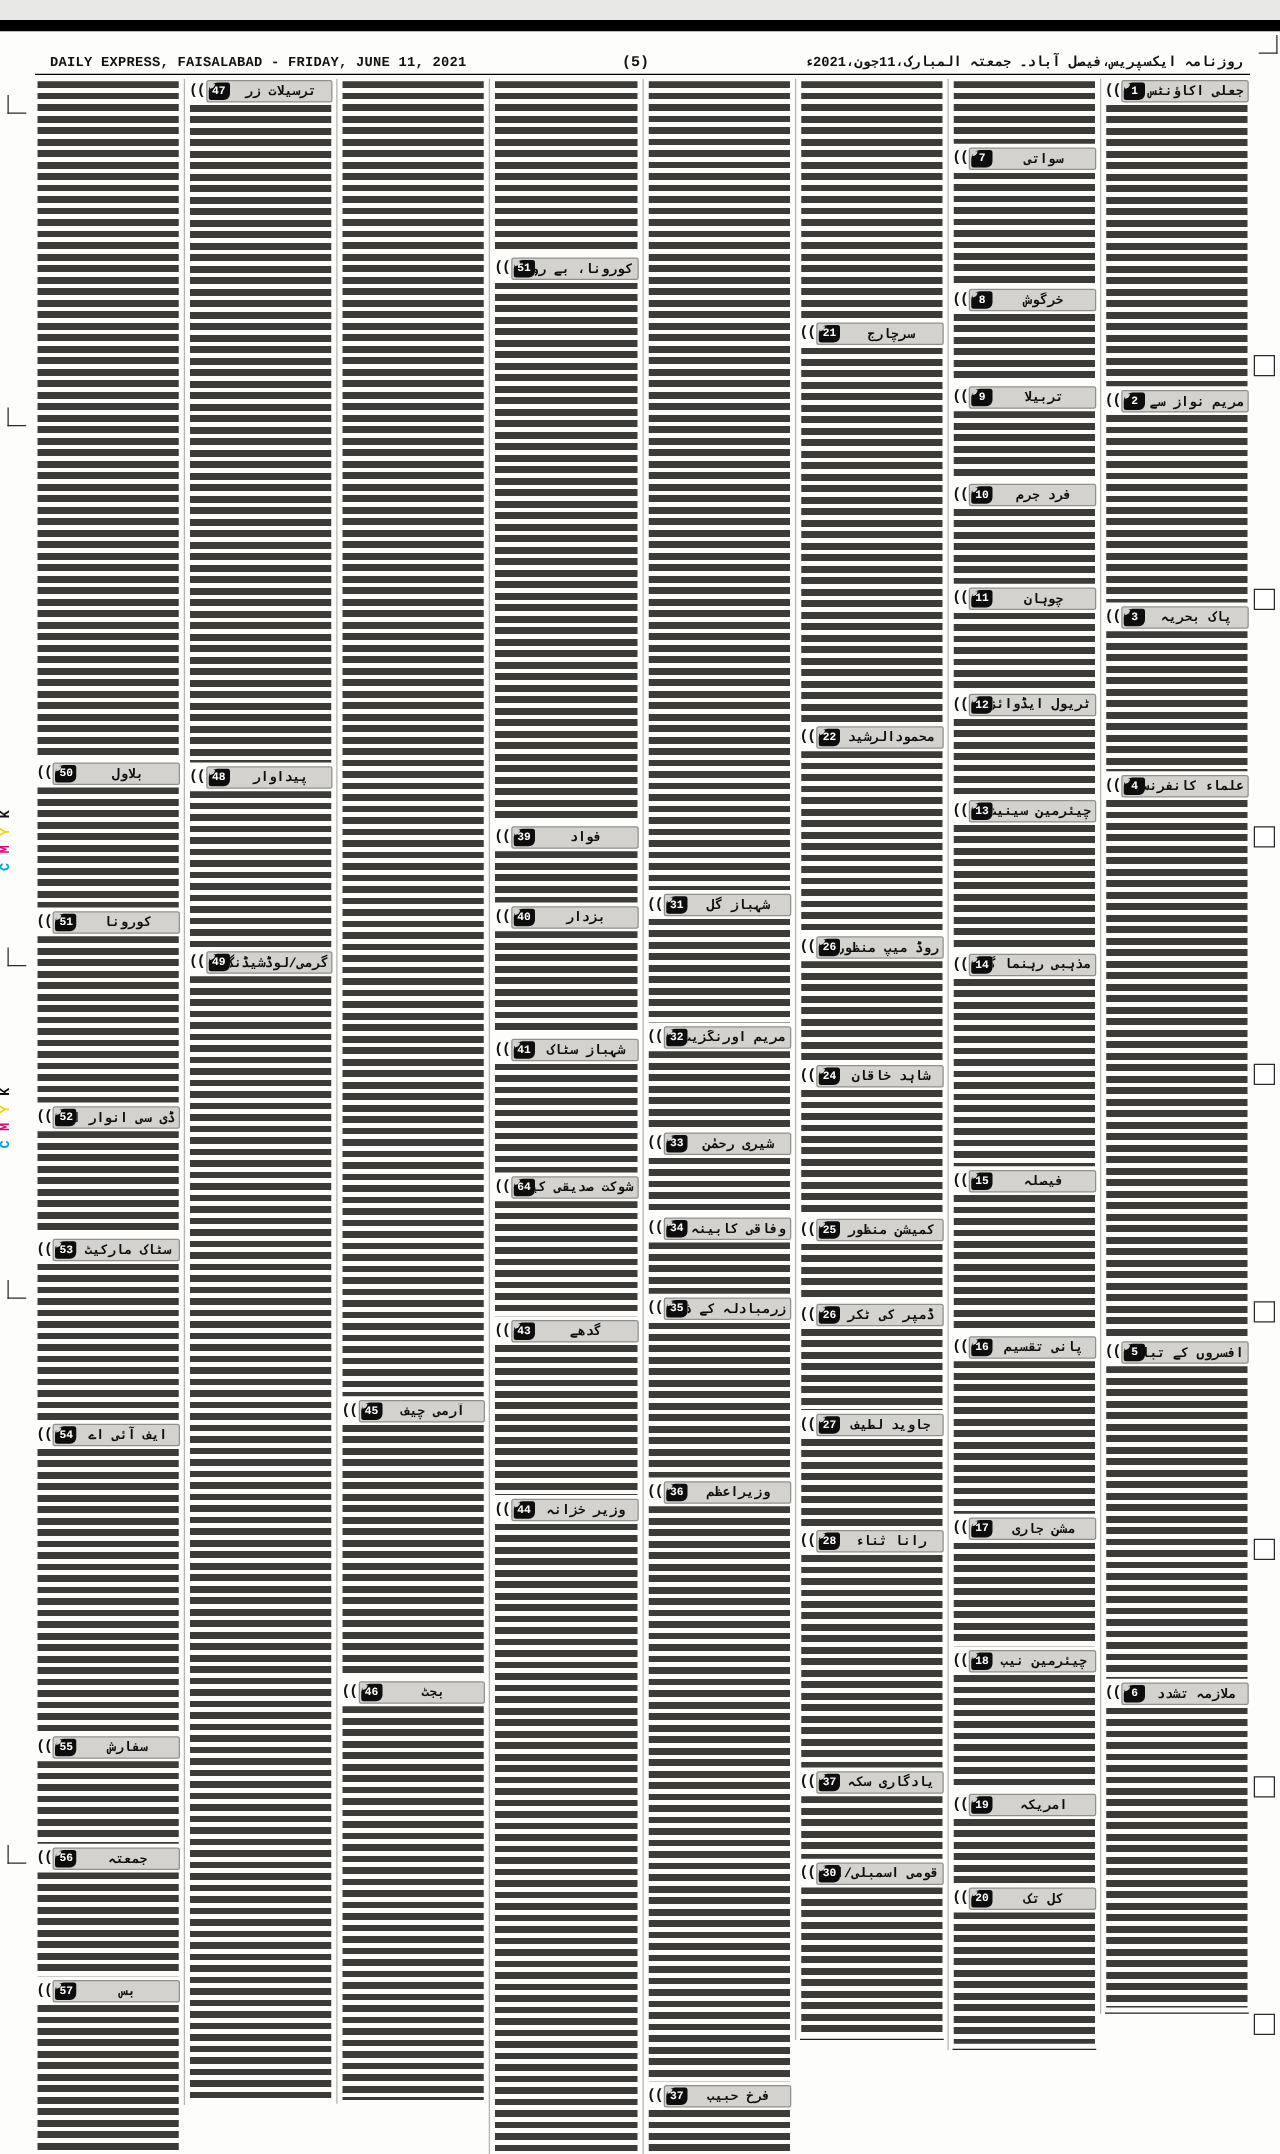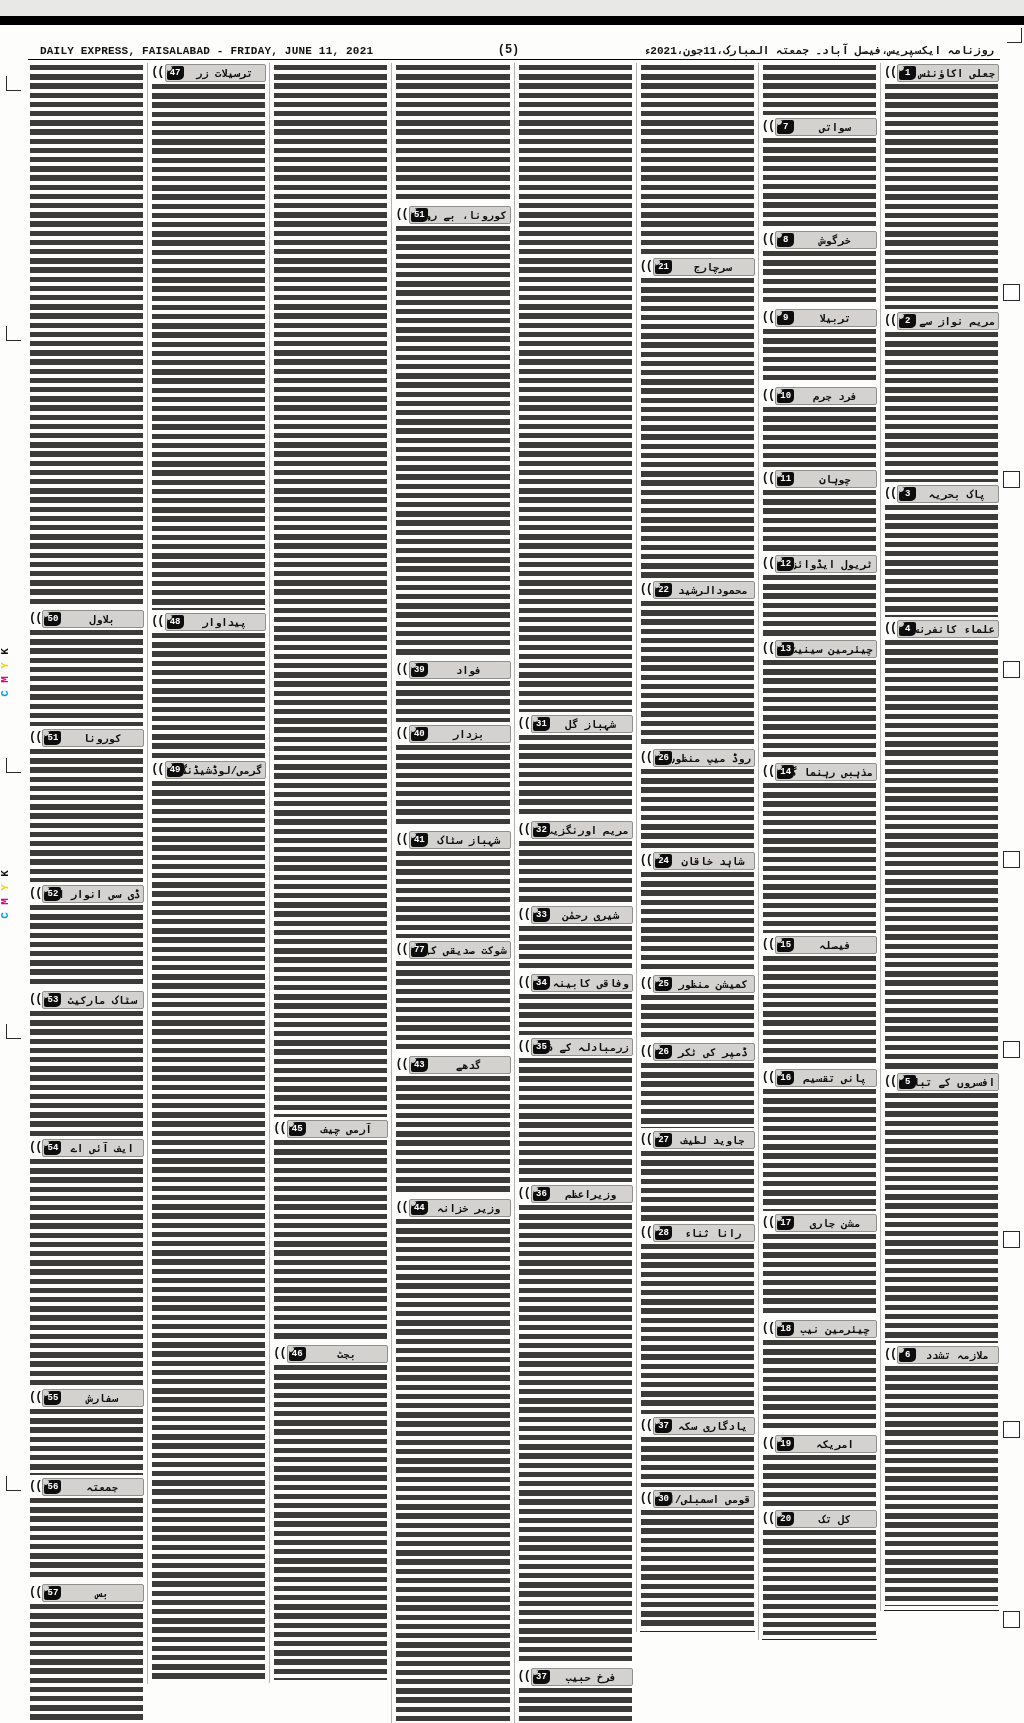--- a/index.html
+++ b/index.html
@@ -399,21 +399,21 @@
           <span class="bracket">((</span>
           <span class="band-bg">
             <span class="badge">41</span>
             <span class="item-title">شہباز سٹاک</span>
           </span>
         </div>
         <div class="body-sim" style="height: 87px;"></div>
         <div class="item-band">
           <span class="bracket">((</span>
           <span class="band-bg">
-            <span class="badge">77</span>
+            <span class="badge">64</span>
             <span class="item-title">شوکت صدیقی کیس</span>
           </span>
         </div>
         <div class="body-sim" style="height: 92px;"></div>
         <div class="item-band">
           <span class="bracket">((</span>
           <span class="band-bg">
             <span class="badge">43</span>
             <span class="item-title">گدھے</span>
           </span>

